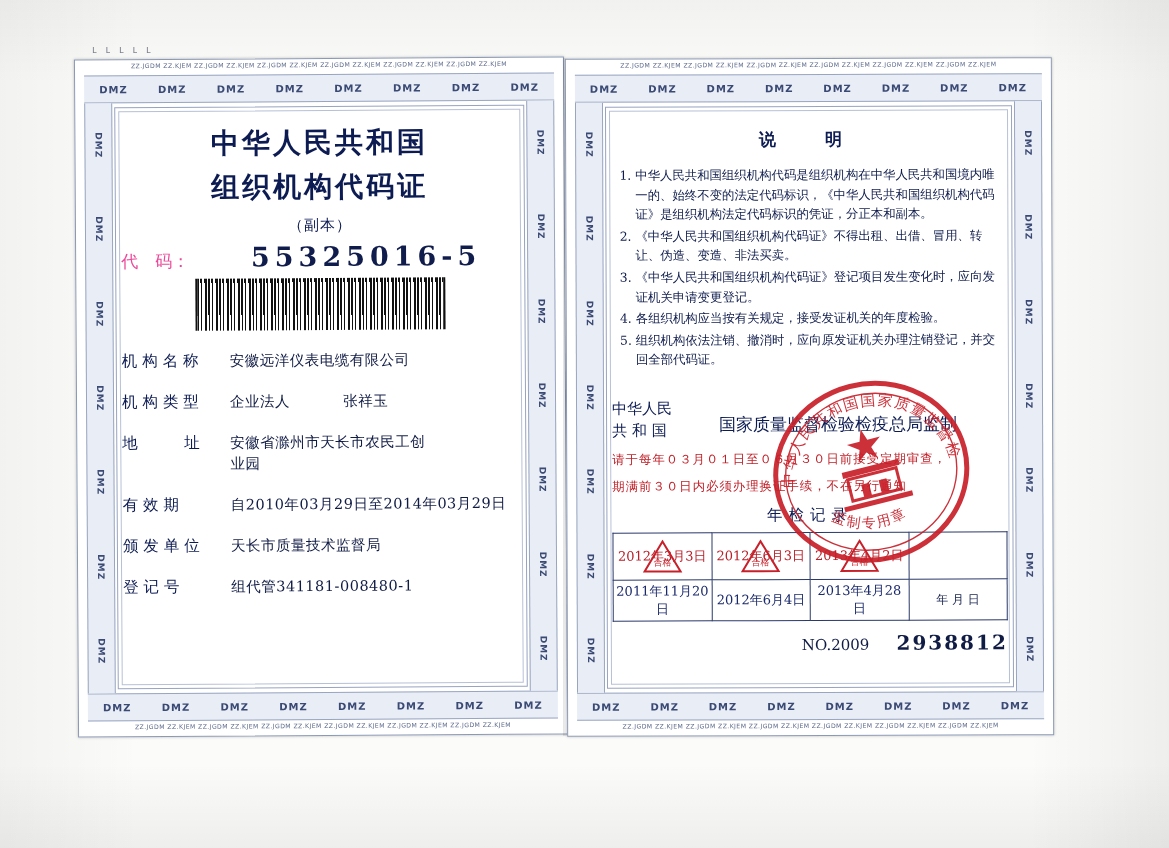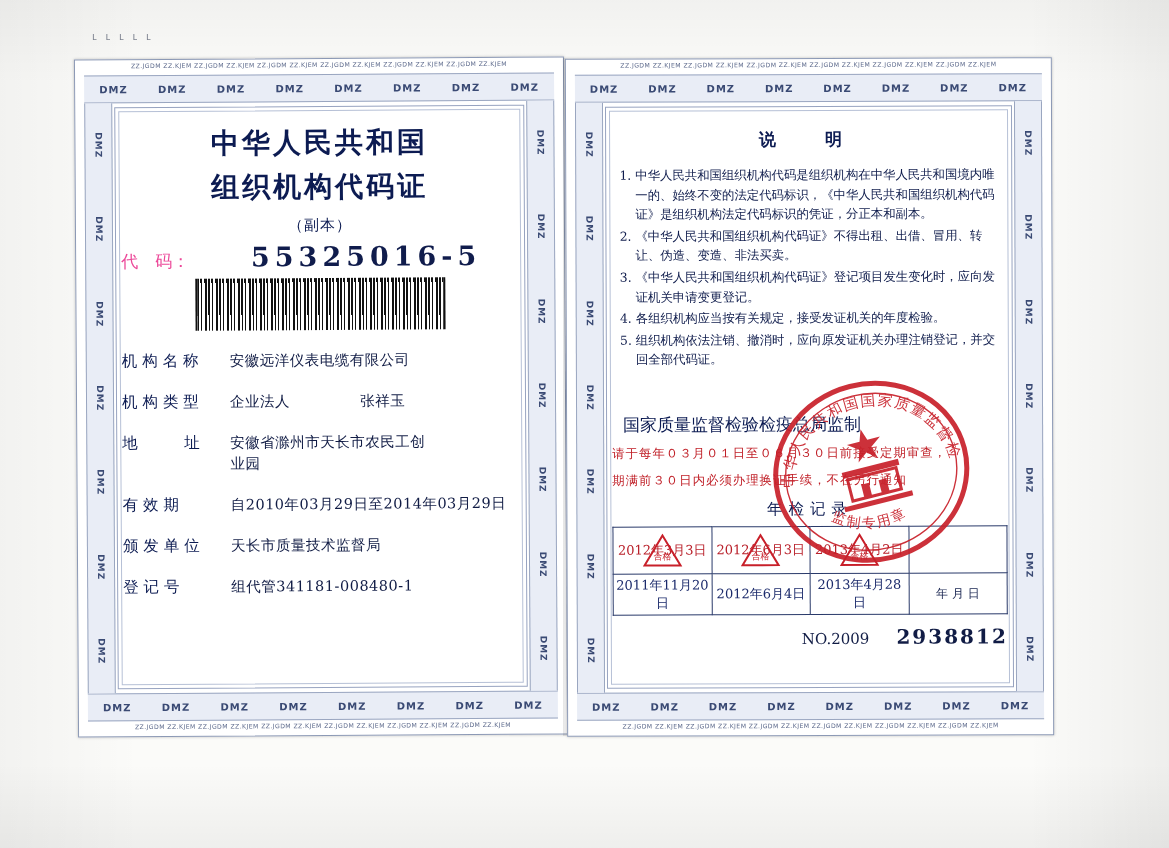--- a/index.html
+++ b/index.html
@@ -118,21 +118,21 @@
     border-bottom:0px solid transparent;
     line-height:1.45;
     font-family:"DejaVu Sans","Liberation Sans",sans-serif;
     font-size:14.5px;
     letter-spacing:0.5px;
   }
   .f-value.handwrite{
     font-family:"DejaVu Serif",serif;
   }
   .f-value .second{display:block;}
-  .f-value .person{margin-left:65px;}
+  .f-value .person{margin-left:48px;}
   
   .r-title{
     text-align:center;font-size:17px;font-weight:bold;letter-spacing:16px;
     font-family:"DejaVu Serif",serif;color:#0c1b52;margin-top:14px;
   }
   ol.notes{
     margin:14px 4px 0 4px;padding-left:20px;
     font-size:12.4px;line-height:1.58;color:#0f1c4c;
     font-family:"DejaVu Serif",serif;
   }
@@ -183,21 +183,21 @@
   
   .seal{
     position:absolute;left:196px;top:316px;width:218px;height:196px;
     pointer-events:none;opacity:.92;
   }
   .seal svg{display:block;}
   .spine{
     position:absolute;left:563px;top:58px;width:6px;height:678px;
     background:linear-gradient(90deg,rgba(0,0,0,0.10),rgba(0,0,0,0.0));
   }
-  .pen-marks{position:absolute;left:92px;top:31px;font-size:10px;color:#7d8390;letter-spacing:3px;}
+  .pen-marks{position:absolute;left:92px;top:44px;font-size:10px;color:#7d8390;letter-spacing:3px;}
 </style>
 </head>
 <body>
 
 <div class="scan"></div>
 <div class="pen-marks">ւ ւ ւ ւ ւ</div>
 
 <div class="page" id="left-page">
   <div class="guilloche-out"></div>
 
@@ -353,20 +353,21 @@
 
     <ol class="notes">
       <li>中华人民共和国组织机构代码是组织机构在中华人民共和国境内唯一的、始终不变的法定代码标识，《中华人民共和国组织机构代码证》是组织机构法定代码标识的凭证，分正本和副本。</li>
       <li>《中华人民共和国组织机构代码证》不得出租、出借、冒用、转让、伪造、变造、非法买卖。</li>
       <li>《中华人民共和国组织机构代码证》登记项目发生变化时，应向发证机关申请变更登记。</li>
       <li>各组织机构应当按有关规定，接受发证机关的年度检验。</li>
       <li>组织机构依法注销、撤消时，应向原发证机关办理注销登记，并交回全部代码证。</li>
     </ol>
 
     <div class="issuer-wrap">
+      <div class="issuer-left">中华人民<br>共 和 国</div>
       <div class="issuer-right">国家质量监督检验检疫总局监制</div>
     </div>
 
     <div class="red-note">请于每年０３月０１日至０６月３０日前接受定期审查，</div>
     <div class="red-note">期满前３０日内必须办理换证手续，不在另行通知</div>
 
     <div class="annual-title">年检记录</div>
 
     <table class="annual">
       <tbody>

